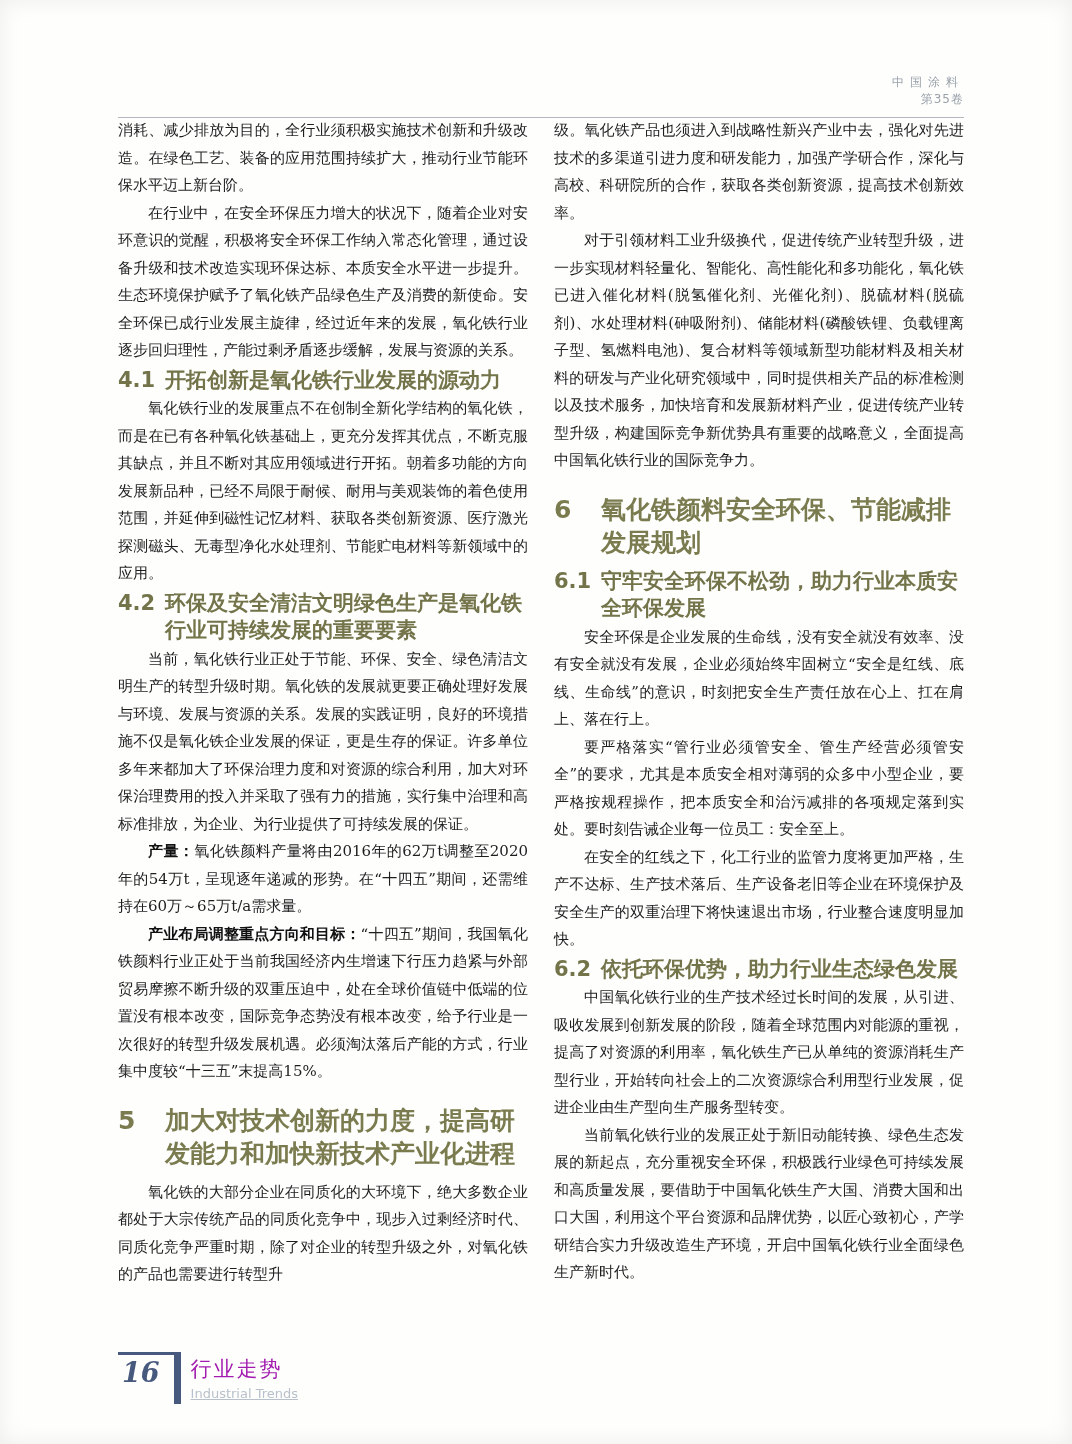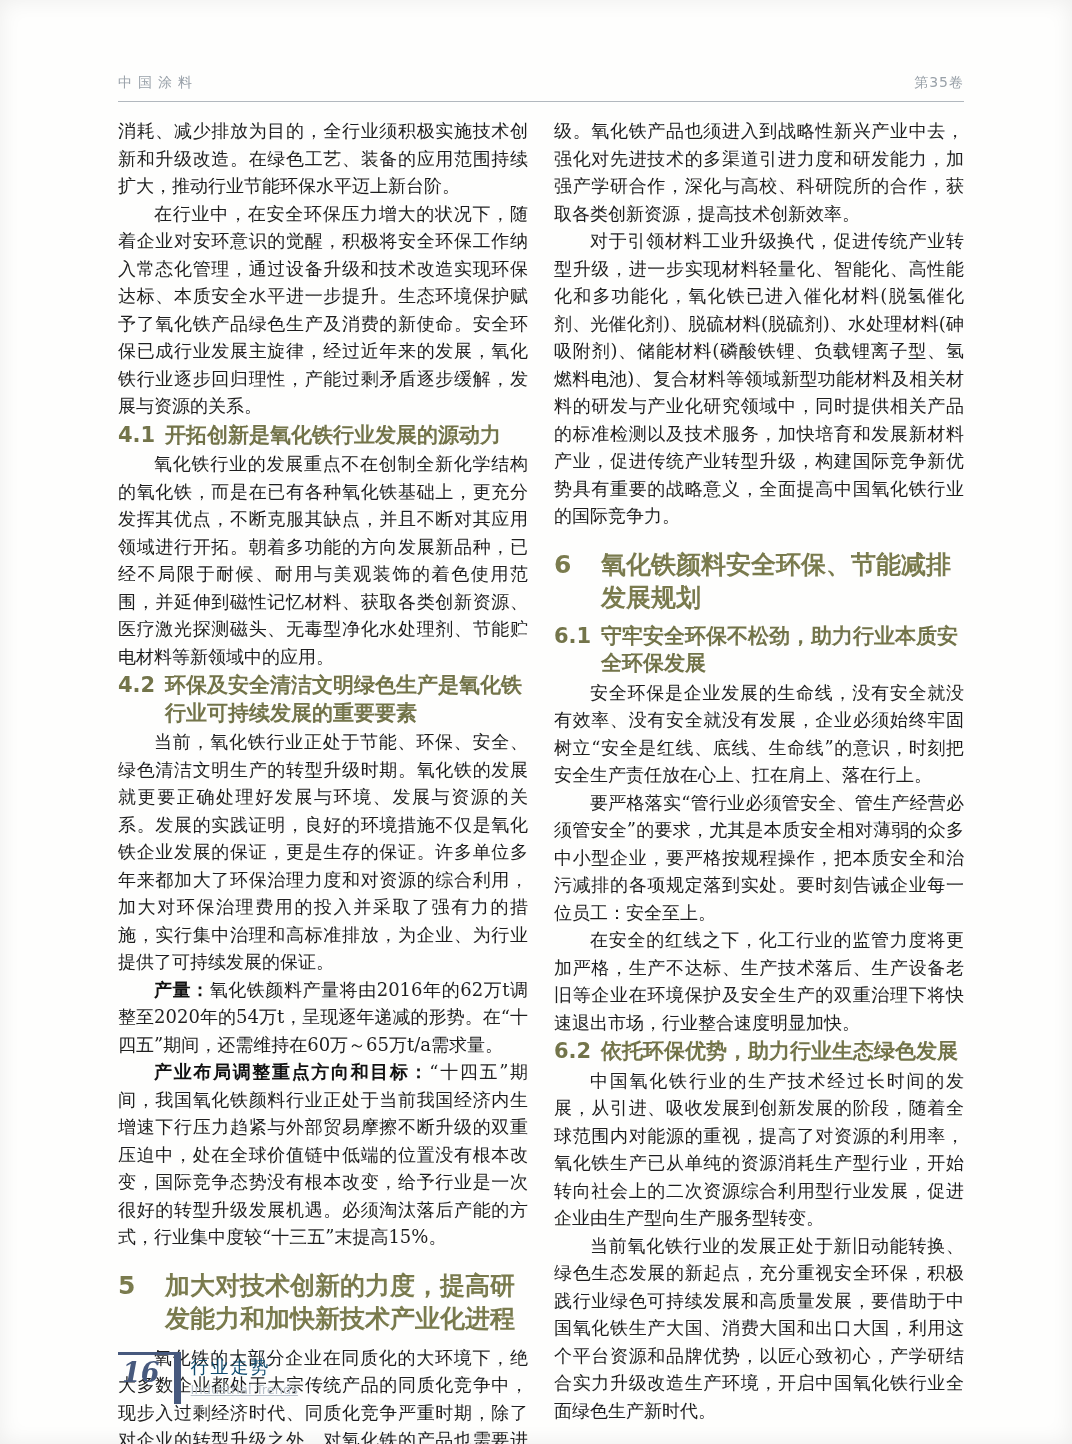--- a/index.html
+++ b/index.html
@@ -11,35 +11,36 @@
     font-family:"DejaVu Serif", serif;
     color:#1e1e1e;
     overflow:hidden;
     box-shadow: inset 0 0 22px rgba(0,0,0,0.07);
   }
   
   .runhead {
     position:absolute; top:74px; left:118px; width:846px;
     display:flex; justify-content:space-between; align-items:flex-end;
     font-family:"DejaVu Sans", sans-serif;
-    font-size:14px; color:#99a1a9;
+    font-size:12px; color:#99a1a9;
     padding-bottom:9px;
     border-bottom:1px solid #b2b8be;
+    flex-direction:column;
   }
   .runhead .journal { letter-spacing:6px; }
   .runhead .volume  { letter-spacing:1px; }
   
   .columns {
     position:absolute; top:117px; left:118px; width:846px;
     display:flex; gap:26px;
   }
   .col { width:410px; }
   p.body {
     margin:0;
-    font-size:18px; line-height:27.5px;
+    font-size:15px; line-height:27.5px;
     text-align:justify;
     text-indent:2em;
   }
   p.cont { text-indent:0; }
   b.lead {
     font-family:"DejaVu Sans", sans-serif;
     font-weight:bold; color:#111;
   }
   
   .h2 {
@@ -71,21 +72,21 @@
   .pageno {
     border-top:3px solid #47597d;
     color:#47597d;
     font-family:"DejaVu Serif", serif;
     font-style:italic; font-weight:bold;
     font-size:27px;
     padding:2px 14px 6px 4px;
   }
   .fbar { width:7px; height:52px; background:#47597d; }
   .flabels { padding:3px 0 0 10px; font-family:"DejaVu Sans", sans-serif; }
-  .flabels .cn { font-size:18px; color:#0c4a6e; letter-spacing:2px; }
+  .flabels .cn { font-size:21px; color:#a21caf; letter-spacing:2px; }
   .flabels .en { font-size:13px; color:#b8c1cb; margin-top:3px;text-decoration:underline; }
 </style>
 </head>
 <body>
 
 <div class="page">
 
   <div class="runhead">
     <span class="journal">中国涂料</span>
     <span class="volume">第35卷</span>

